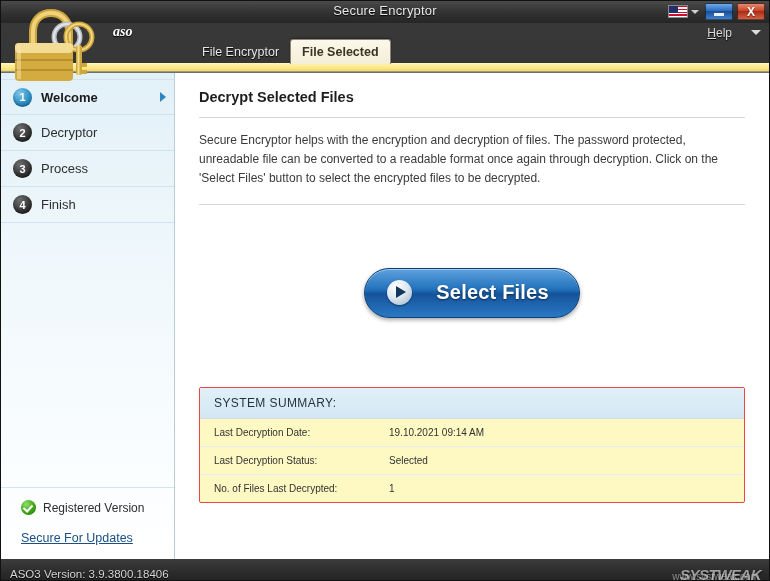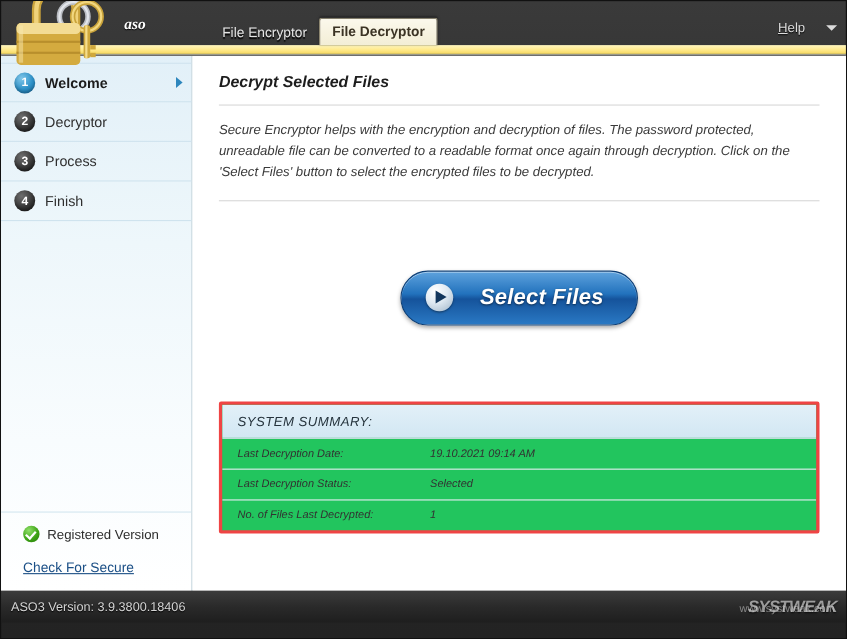--- a/index.html
+++ b/index.html
@@ -115,21 +115,21 @@
     z-index: 40;
   }
 
   .tabs-row {
     position: absolute;
     left: 104px;
     bottom: 0;
     right: 0;
     height: 52px;
     display: flex;
-    align-items: flex-end;
+    align-items: center;
   }
   .aso-logo {
     font-family: "Liberation Serif", serif;
     font-style: italic;
     font-weight: bold;
     font-size: 14px;
     color: #ffffff;
     padding: 0 0 10px 8px;
     width: 86px;
     text-shadow: 0 1px 1px #000;
@@ -287,21 +287,20 @@
     color: #1b4f86;
     text-decoration: underline;
   }
 
   
   .main {
     flex: 1;
     background: #ffffff;
     padding: 16px 24px 16px 24px;
     position: relative;
-    font-style: italic;
   }
   .main-title {
     font-size: 14.5px;
     font-weight: bold;
     color: #1d1d1d;
     padding-bottom: 12px;
   }
   .hr { height: 1px; background: #d8d8d8; width: 100%; }
   .main-desc {
     font-size: 12px;
@@ -349,24 +348,24 @@
   .btn-label {
     font-size: 20px;
     font-weight: bold;
     color: #ffffff;
     text-shadow: 0 1px 2px rgba(0,0,0,.55);
     letter-spacing: .2px;
   }
 
   
   .summary-panel {
-    border: 3px solid #ef4444;
+    border: 1px solid #ef4444;
     border-radius: 2px;
     overflow: hidden;
-    background: #22c55e;
+    background: #fef9c3;
     margin-top: 6px;
   }
   .summary-head {
     background: linear-gradient(180deg, #e2f0f8 0%, #d2e7f3 100%);
     border-bottom: 1px solid #cfdde6;
     padding: 8px 14px;
     font-size: 12px;
     color: #25333c;
     letter-spacing: .4px;
   }
@@ -419,20 +418,31 @@
     font-style: normal;
     font-weight: normal;
     white-space: nowrap;
   }
 </style>
 </head>
 <body>
 
 <div class="app-window">
 
+  <div class="titlebar">
+    <div class="title-text">Secure Encryptor</div>
+    <div class="win-controls">
+      <div class="flag-btn">
+        <span class="flag-icon"></span>
+        <span class="caret-down"></span>
+      </div>
+      <div class="btn-min"></div>
+      <div class="btn-close">X</div>
+    </div>
+  </div>
 
   <div class="brandbar">
 
     <svg class="logo-lock" viewBox="0 0 100 78">
 
       <path d="M26 38 L26 24 C26 13 34 6 44 6 C54 6 62 13 62 24 L62 38" fill="none" stroke="#caa33c" stroke-width="8"></path>
       <path d="M26 38 L26 24 C26 13 34 6 44 6 C54 6 62 13 62 24 L62 38" fill="none" stroke="#f0d27a" stroke-width="4"></path>
 
       <circle cx="60" cy="30" r="13" fill="none" stroke="#b9bcc2" stroke-width="5"></circle>
       <circle cx="60" cy="30" r="13" fill="none" stroke="#e2e5ea" stroke-width="2"></circle>
@@ -451,21 +461,21 @@
       <rect x="8" y="36" width="58" height="38" rx="4" fill="#d4ab3f"></rect>
       <rect x="8" y="36" width="58" height="10" rx="4" fill="#f3dc94"></rect>
       <rect x="8" y="52" width="58" height="2" fill="#b88f2c"></rect>
       <rect x="8" y="62" width="58" height="2" fill="#b88f2c"></rect>
       <rect x="10" y="38" width="4" height="34" fill="#f7e7ae" opacity=".5"></rect>
     </svg>
 
     <div class="tabs-row">
       <div class="aso-logo">aso</div>
       <div class="tab inactive">File Encryptor</div>
-      <div class="tab active">File Decryptor</div>
+      <div class="tab active">File Selected</div>
       <div class="help-menu">
         <span><u>H</u><span>elp</span></span>
         <span class="help-caret"></span>
       </div>
     </div>
   </div>
 
   <div class="yellow-strip"></div>
 
   <div class="body-area">
@@ -494,21 +504,21 @@
           <span class="nav-label">Finish</span>
         </div>
 
       </div>
 
       <div class="sidebar-footer">
         <div class="registered-row">
           <span class="check-circle"></span>
           <span class="registered-text">Registered Version</span>
         </div>
-        <a class="update-link" href="#">Check For Secure</a>
+        <a class="update-link" href="#">Secure For Updates</a>
       </div>
     </div>
 
     <div class="main">
       <div class="main-title">Decrypt Selected Files</div>
       <div class="hr"></div>
       <div class="main-desc">Secure Encryptor helps with the encryption and decryption of files. The password protected, unreadable file can be converted to a readable format once again through decryption. Click on the 'Select Files' button to select the encrypted files to be decrypted.</div>
       <div class="hr"></div>
 
       <div class="btn-area">

